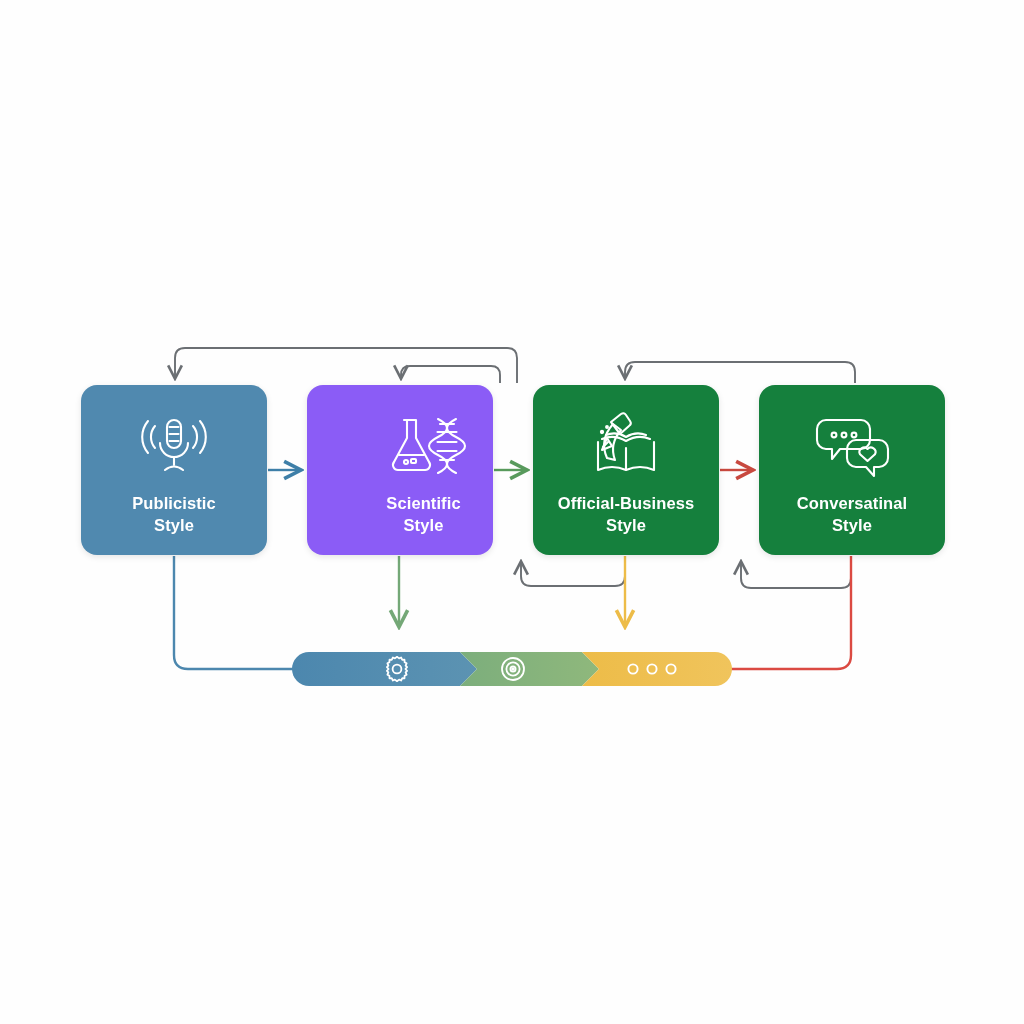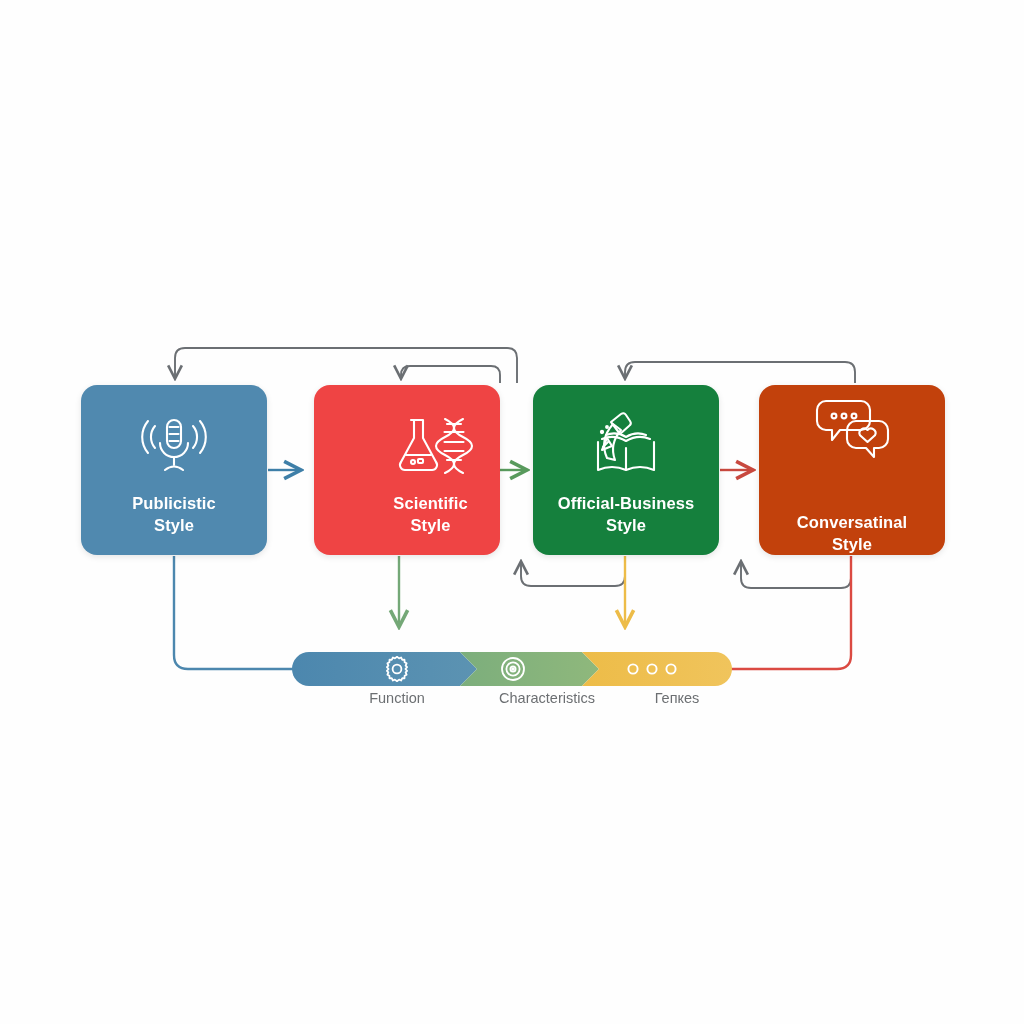--- a/index.html
+++ b/index.html
@@ -61,23 +61,23 @@
     font-size: 16.5px;
     font-weight: bold;
     line-height: 1.34;
     text-align: center;
     letter-spacing: 0.1px;
     max-width: 170px;
     white-space: pre-line;
   }
 
   #card-publicistic   { left: 81px;  top: 385px; background: #5089AF; }
-  #card-scientific    { left: 314px; top: 385px; background: #ef4444; padding-left: 47px; }
+  #card-scientific    { left: 307px; top: 385px; background: #8b5cf6; padding-left: 47px; }
   #card-official      { left: 533px; top: 385px; background: #15803d; }
-  #card-conversational{ left: 759px; top: 385px; background: #c2410c; justify-content: space-between; }
+  #card-conversational{ left: 759px; top: 385px; background: #15803d; }
 
   
   #attr-bar {
     position: absolute;
     left: 292px;
     top: 652px;
     width: 440px;
     height: 34px;
   }
   #attr-bar svg { display: block; }
@@ -285,19 +285,14 @@
       </g>
 
       <g fill="none" stroke="#ffffff" stroke-width="1.9">
         <circle cx="341" cy="17" r="4.6"></circle>
         <circle cx="360" cy="17" r="4.6"></circle>
         <circle cx="379" cy="17" r="4.6"></circle>
       </g>
     </svg>
   </div>
 
-  <div class="attr-labels">
-    <div class="attr-label" id="attr-label-0">Function</div>
-    <div class="attr-label" id="attr-label-1">Characteristics</div>
-    <div class="attr-label" id="attr-label-2">Гепкеs</div>
-  </div>
 
 </div>
 
 </body></html>

